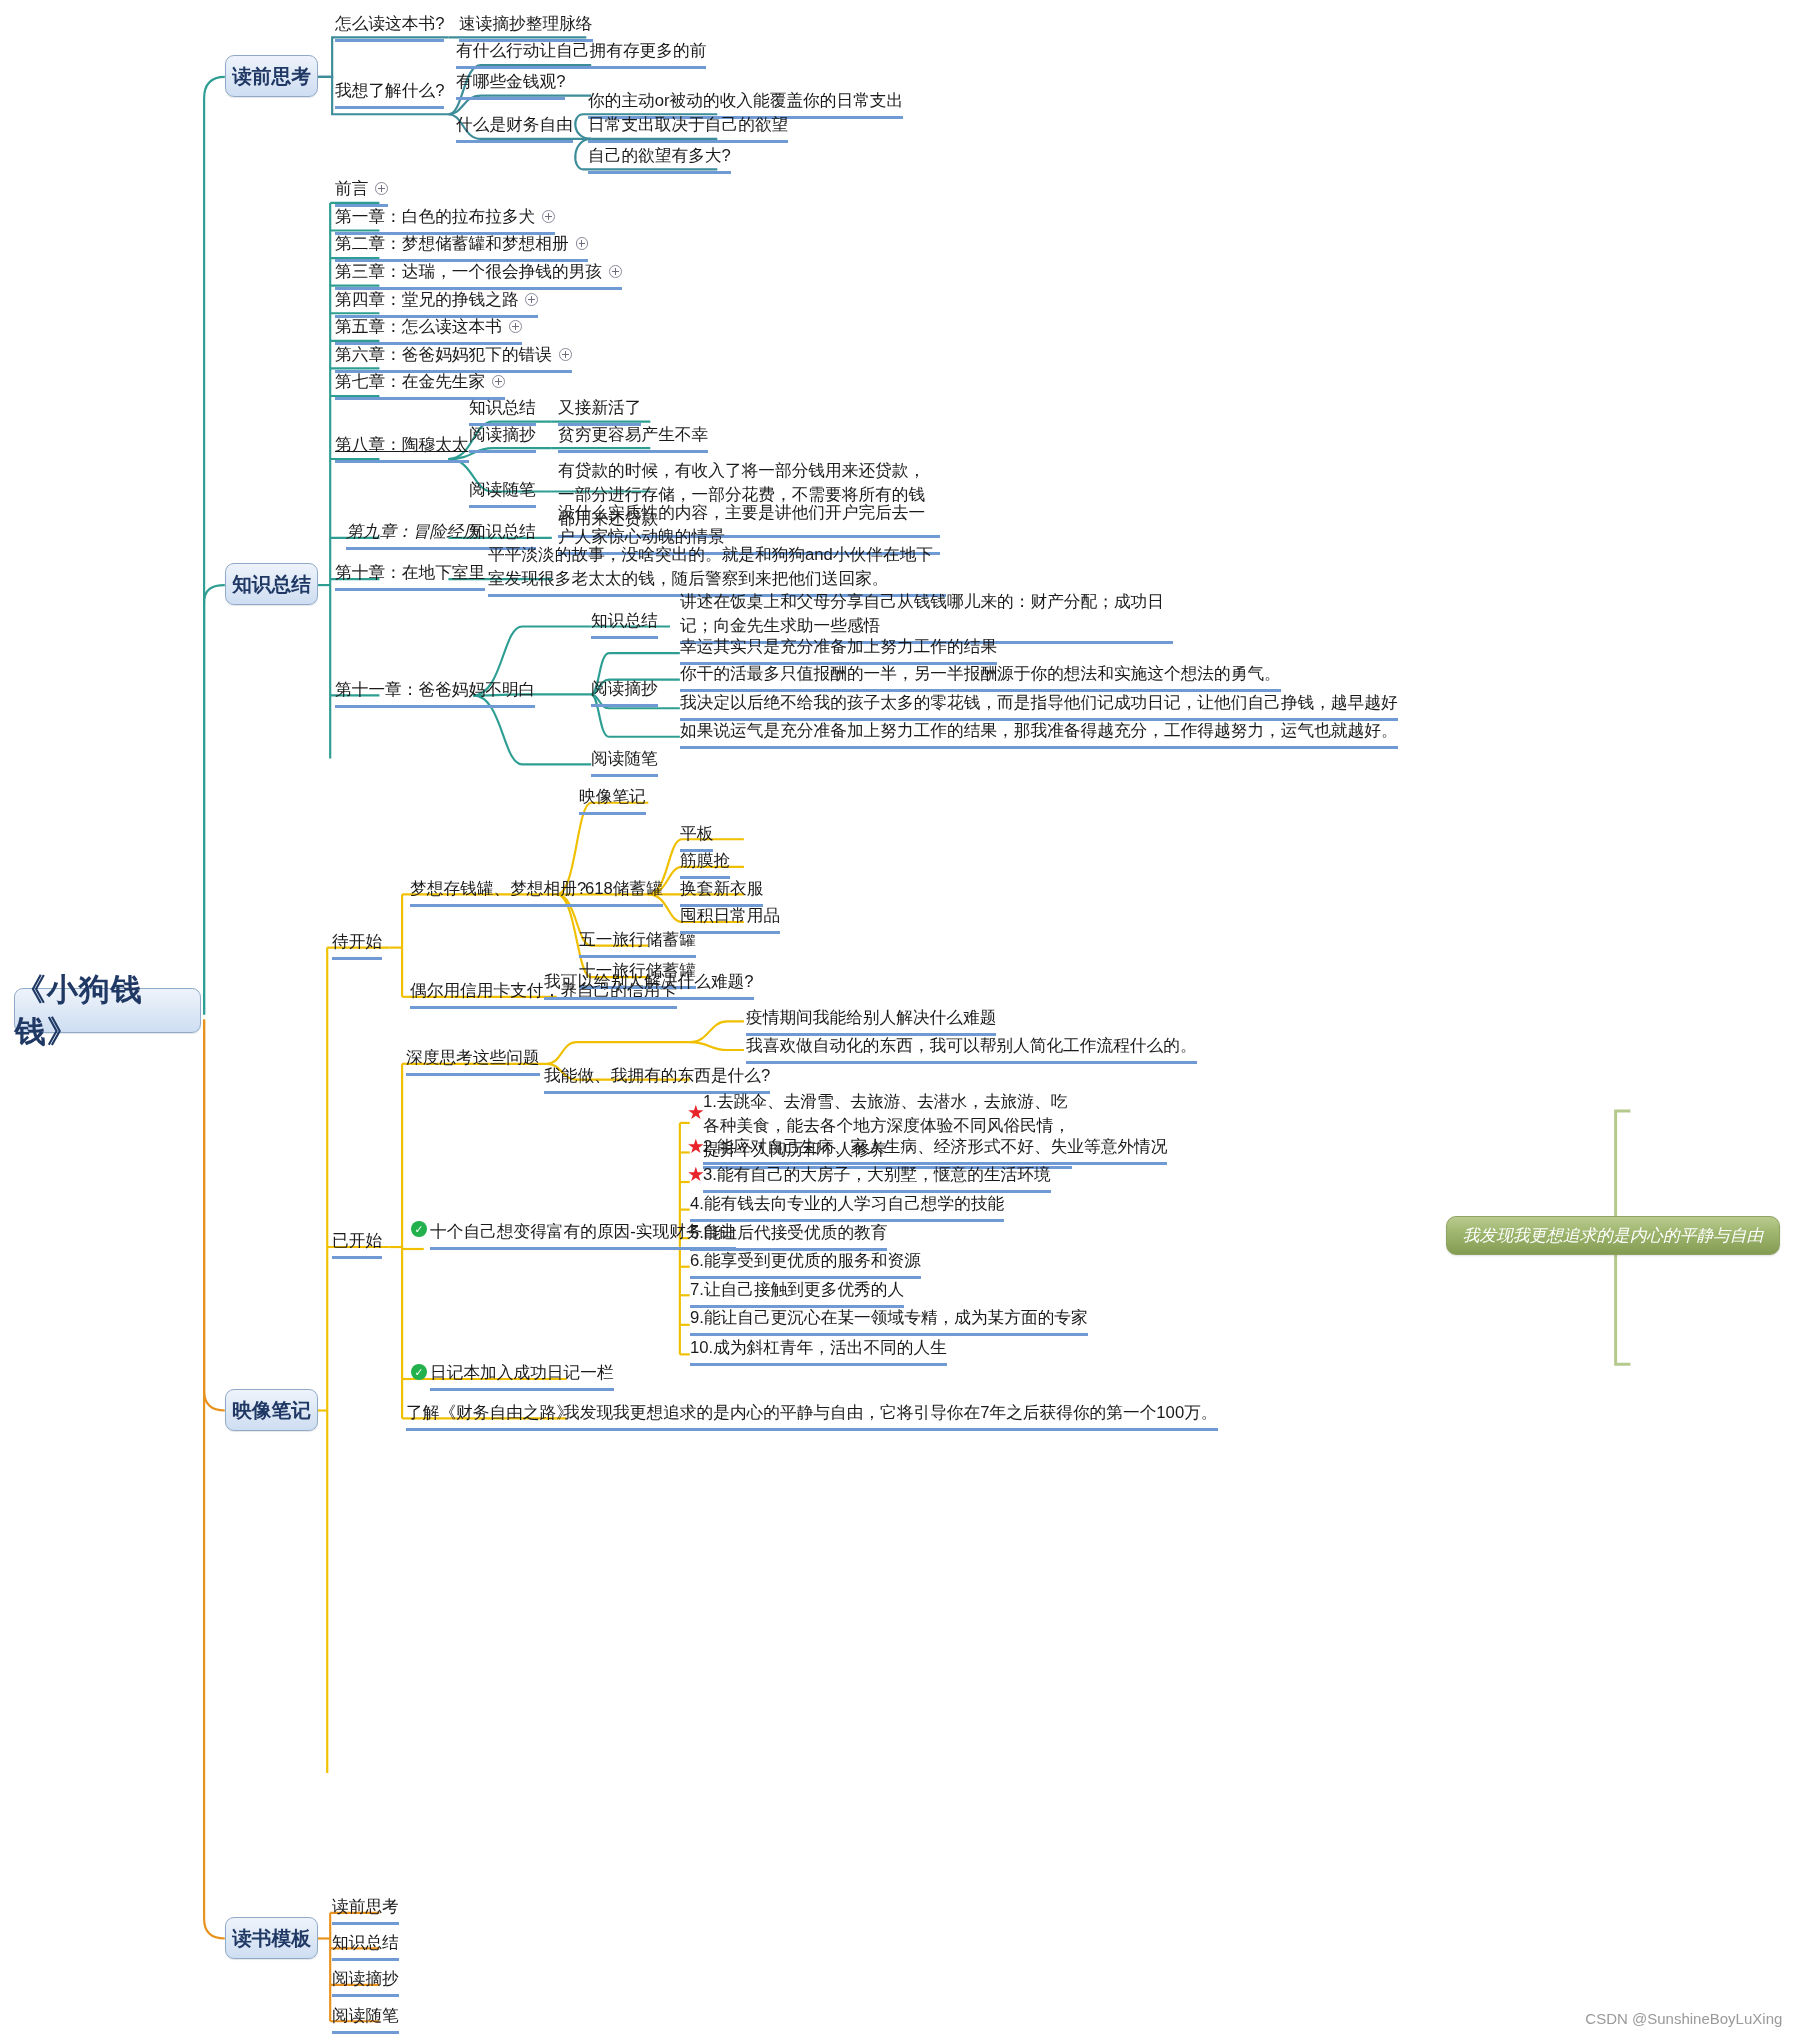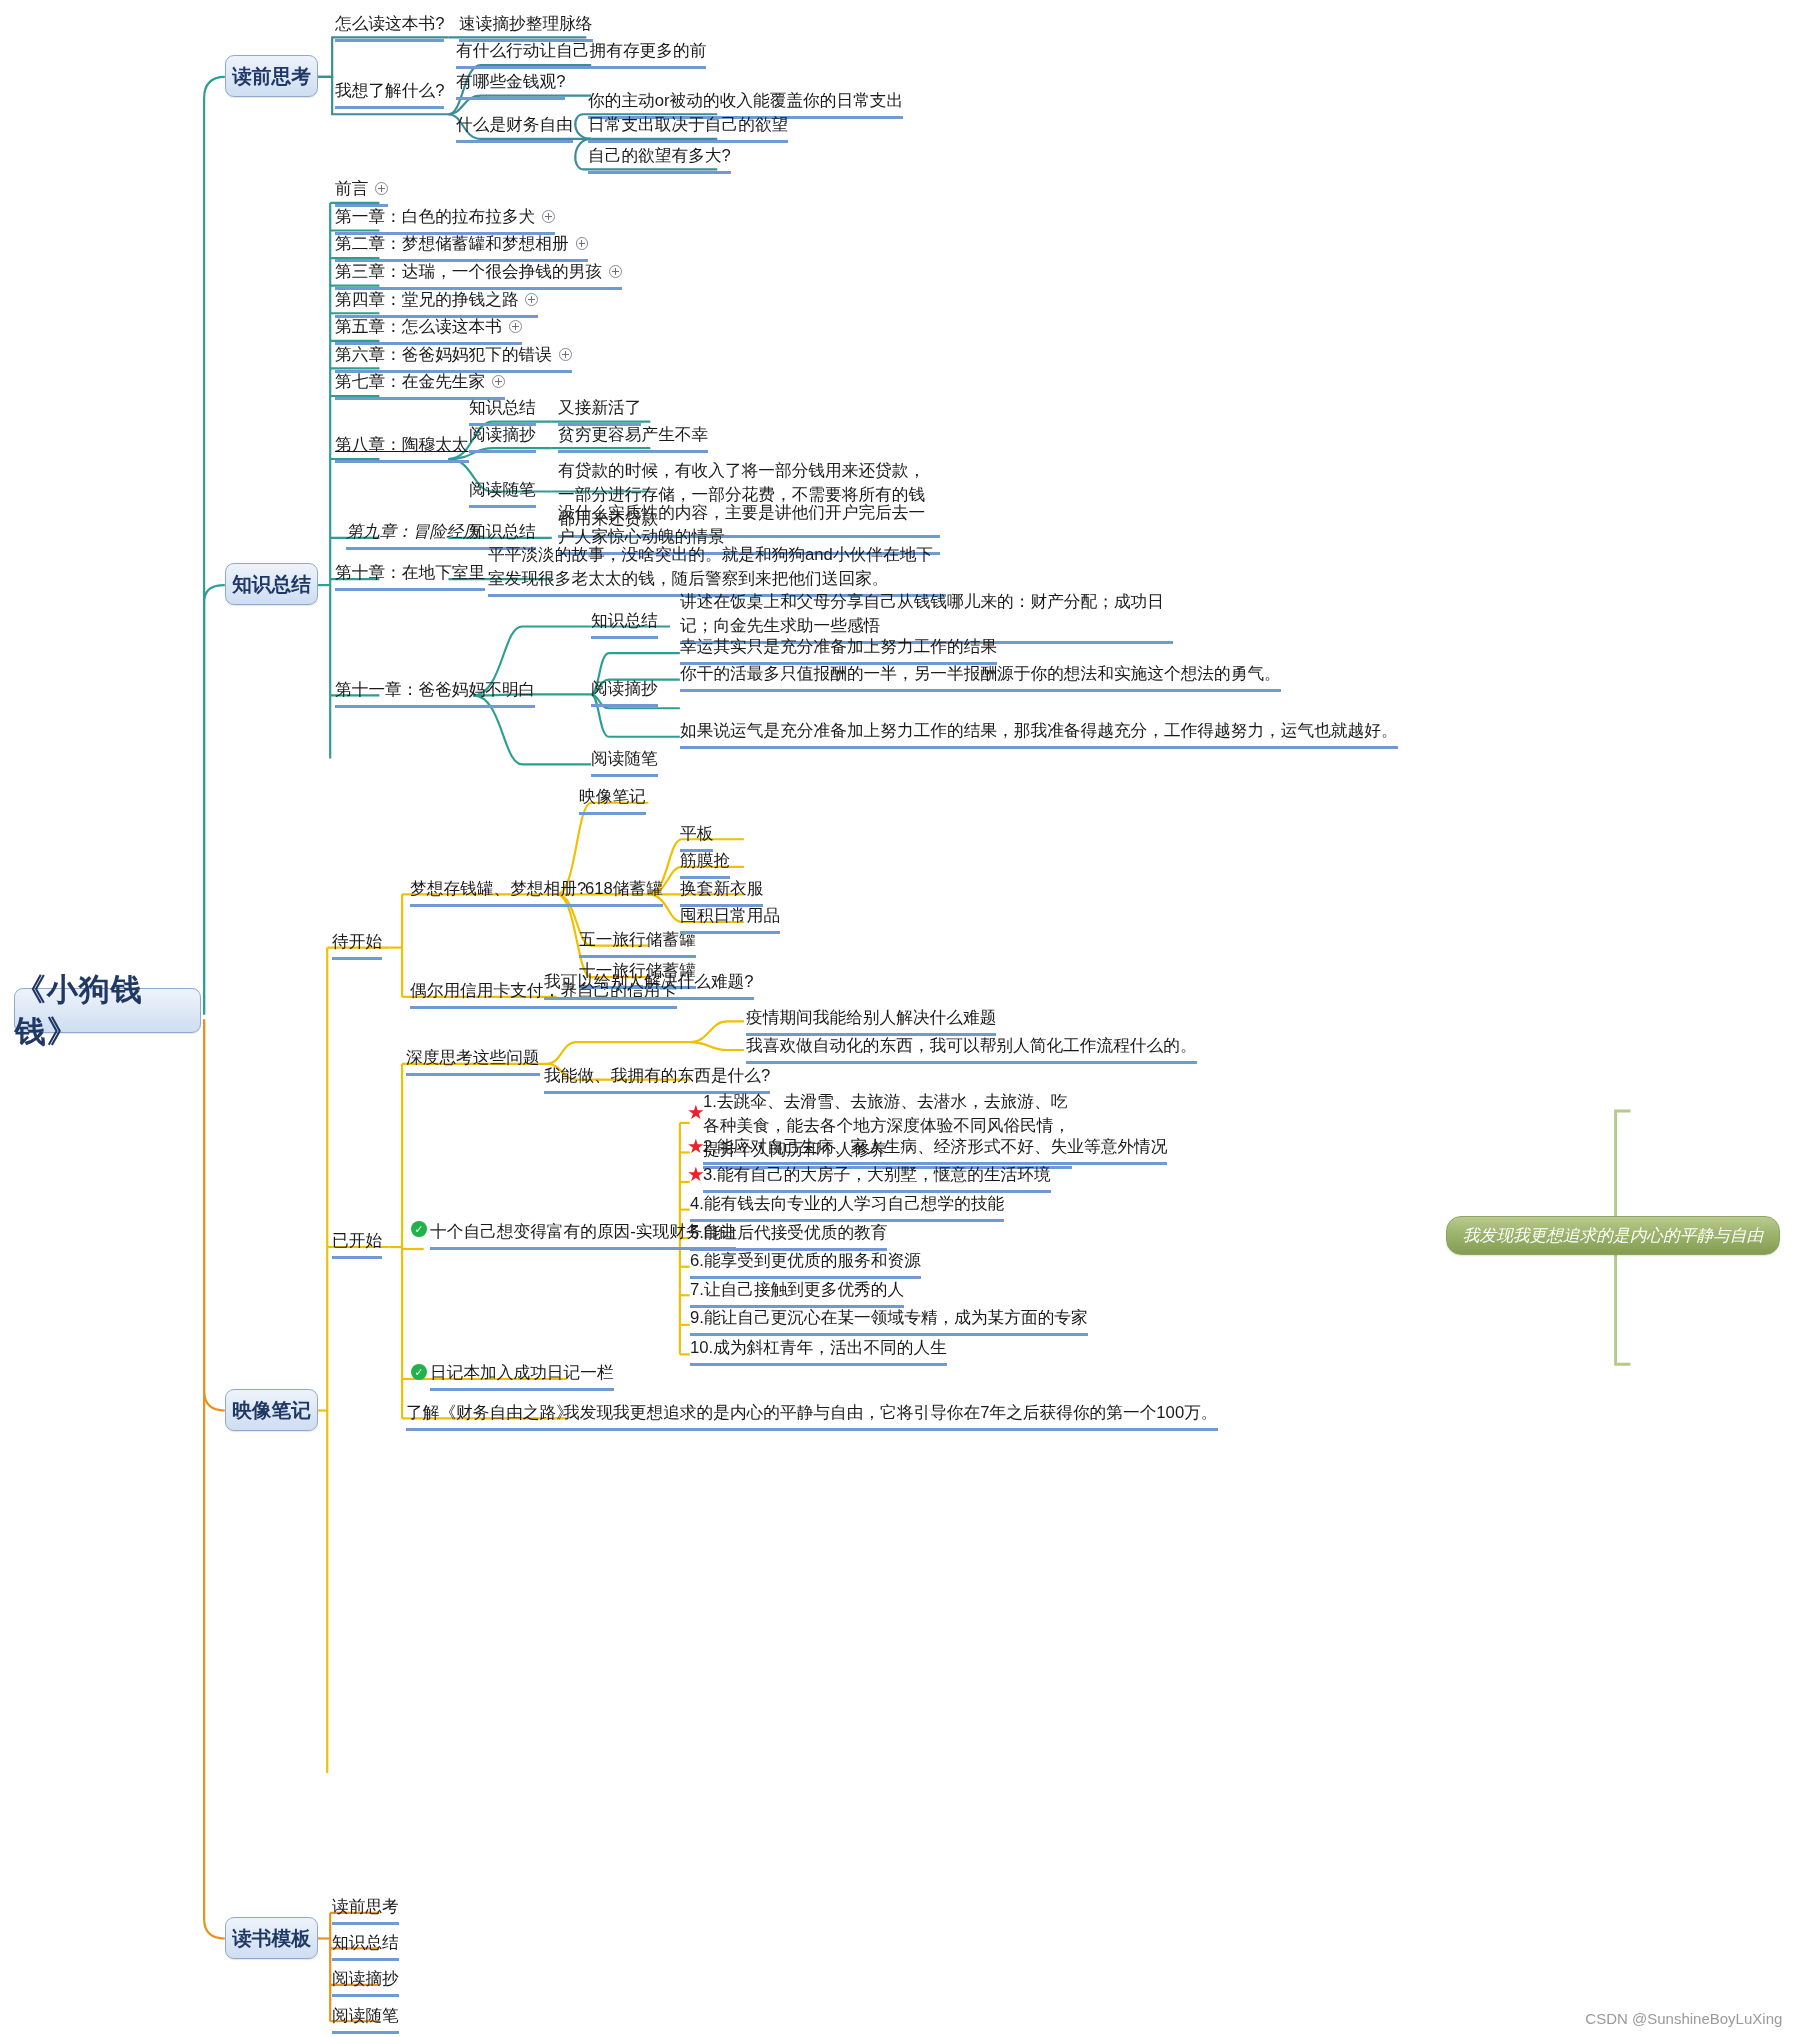--- a/index.html
+++ b/index.html
@@ -70,21 +70,21 @@
     width:15.8px; height:15.8px; border-radius:50%;
     background:#22b14c;
     color:#fff; font-size:10.8px; font-weight:bold;
     display:flex; align-items:center; justify-content:center;
     line-height:1;
   }
 
   
   .badge {
     position:absolute;
-    border-radius:15px;
+    border-radius:10px;
     background:linear-gradient(180deg,#b9cb8f 0%,#9cb46c 45%,#849c52 100%);
     border:1px solid #8fa362;
     color:#ffffff;
     font-style:italic;
     font-size:16.7px;
     padding:6.9px 15.8px;
     white-space:nowrap;
     box-shadow:0 1px 2px rgba(0,0,0,.12);
   }
 
@@ -291,20 +291,21 @@
 
   <div class="node" style="left:335px; top:561px;">第十章：在地下室里</div>
   <div class="node wrap" style="left:488px; top:543px; width:458px;">平平淡淡的故事，没啥突出的。就是和狗狗and小伙伴在地下室发现很多老太太的钱，随后警察到来把他们送回家。</div>
 
   <div class="node" style="left:335px; top:678px;">第十一章：爸爸妈妈不明白</div>
   <div class="node" style="left:591px; top:609px;">知识总结</div>
   <div class="node wrap" style="left:680px; top:590px; width:493px;">讲述在饭桌上和父母分享自己从钱钱哪儿来的：财产分配；成功日记；向金先生求助一些感悟</div>
   <div class="node" style="left:591px; top:677px;">阅读摘抄</div>
   <div class="node" style="left:680px; top:635px;">幸运其实只是充分准备加上努力工作的结果</div>
   <div class="node" style="left:680px; top:662px;">你干的活最多只值报酬的一半，另一半报酬源于你的想法和实施这个想法的勇气。</div>
+  <div class="node" style="left:680px; top:691px;">我决定以后绝不给我的孩子太多的零花钱，而是指导他们记成功日记，让他们自己挣钱，越早越好</div>
   <div class="node" style="left:680px; top:719px;">如果说运气是充分准备加上努力工作的结果，那我准备得越充分，工作得越努力，运气也就越好。</div>
   <div class="node" style="left:591px; top:747px;">阅读随笔</div>
 
   <div class="node" style="left:332px; top:930px;">待开始</div>
   <div class="node" style="left:332px; top:1229px;">已开始</div>
 
   <div class="node" style="left:410px; top:877px;">梦想存钱罐、梦想相册?</div>
   <div class="node" style="left:410px; top:979px;">偶尔用信用卡支付，养自己的信用卡</div>
 
   <div class="node" style="left:579px; top:785px;">映像笔记</div>

